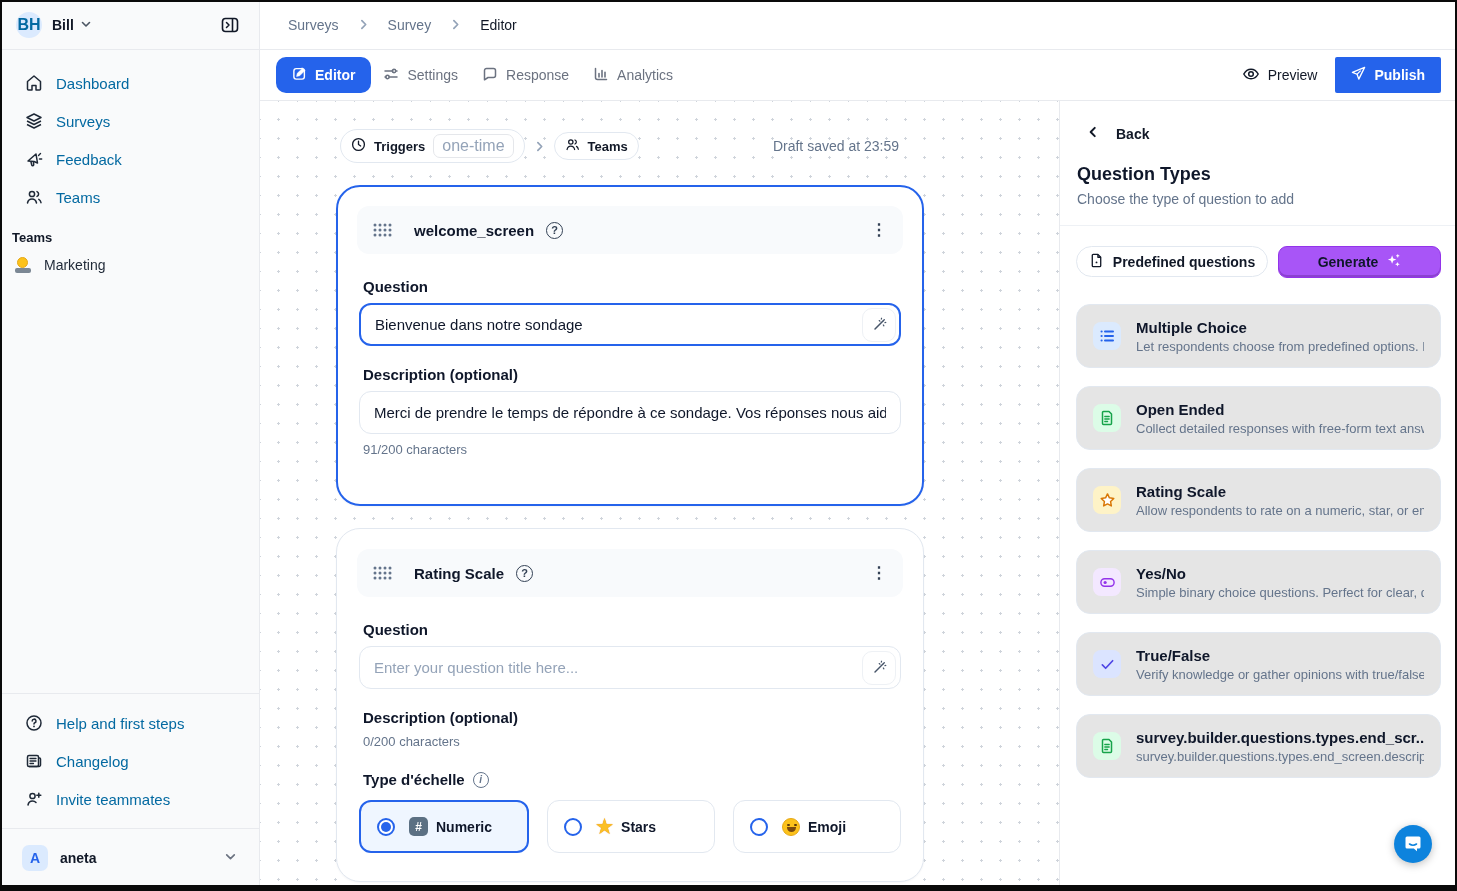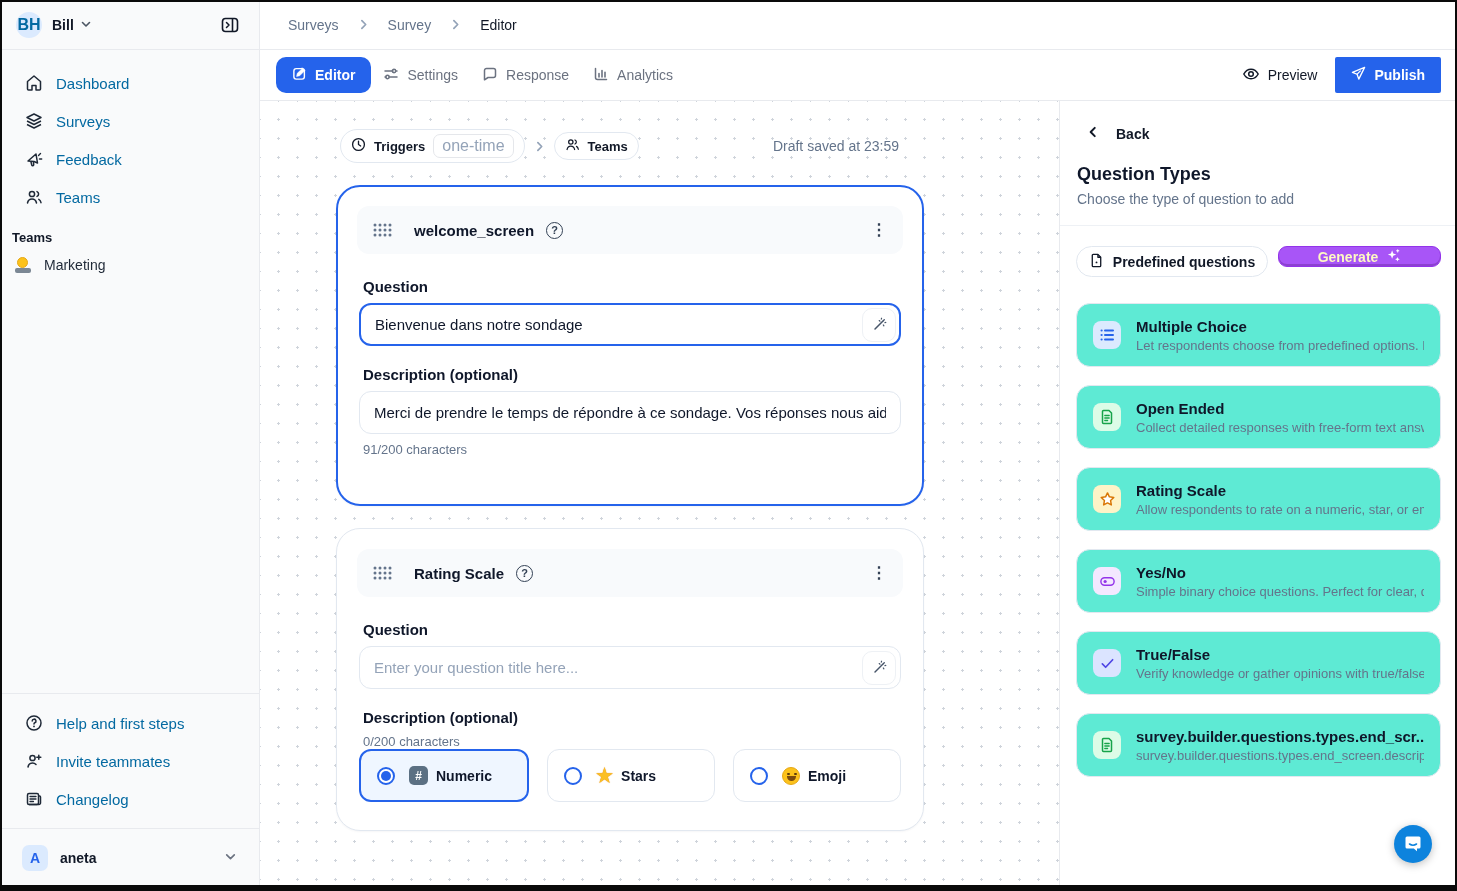--- a/index.html
+++ b/index.html
@@ -96,22 +96,22 @@
 
   
   .qpanel { width:398px; flex-shrink:0; background:#fff; border-left:1px solid #e8eaee; padding:24px 16px 0 16px; overflow:hidden; }
   .back-row { display:flex; align-items:center; gap:16px; padding-left:10px; margin-bottom:22px; cursor:pointer; }
   .back-label { font-size:14px; font-weight:bold; color:#111827; }
   .qpanel-title { font-size:18px; font-weight:bold; color:#0f172a; padding-left:1px; }
   .qpanel-sub { font-size:14px; color:#64748b; margin-top:6px; padding-left:1px; }
   .qpanel-divider { height:1px; background:#eef1f5; margin:18px -16px 20px -16px; }
   .qpanel-actions { display:flex; gap:10px; margin-bottom:26px; }
   .predef-btn { flex:1.18; height:31px; display:flex; align-items:center; justify-content:center; gap:9px; background:#fff; border:1px solid #e2e8f0; border-radius:999px; font-size:14px; font-weight:bold; color:#111827; cursor:pointer; font-family:"Liberation Sans", sans-serif; }
-  .generate-btn { flex:1; height:21px; display:flex; align-items:center; justify-content:center; gap:8px; background:#a855f7; border:1px solid #9333ea; box-shadow:inset 0 -2px 0 rgba(88,28,135,.35); border-radius:9px; font-size:14px; font-weight:bold; color:#fef9c3; cursor:pointer; font-family:"Liberation Sans", sans-serif; }
-  .type-card { border:1px solid #e2e8f0; border-radius:14px; background:#5eead4; display:flex; align-items:center; gap:15px; padding:0 16px; height:64px; margin-bottom:18px; cursor:pointer; }
+  .generate-btn { flex:1; height:32px; display:flex; align-items:center; justify-content:center; gap:8px; background:#a855f7; border:1px solid #9333ea; box-shadow:inset 0 -2px 0 rgba(88,28,135,.35); border-radius:9px; font-size:14px; font-weight:bold; color:#0f172a; cursor:pointer; font-family:"Liberation Sans", sans-serif; }
+  .type-card { border:1px solid #e2e8f0; border-radius:14px; background:#e5e5e5; display:flex; align-items:center; gap:15px; padding:0 16px; height:64px; margin-bottom:18px; cursor:pointer; }
   .type-icon { width:28px; height:28px; border-radius:8px; display:flex; align-items:center; justify-content:center; flex-shrink:0; }
   .type-text { min-width:0; }
   .type-title { font-size:15px; font-weight:bold; color:#0f172a; white-space:nowrap; overflow:hidden; }
   .type-desc { font-size:13px; color:#64748b; margin-top:3px; white-space:nowrap; overflow:hidden; }
 
   .chat-launcher { position:absolute; right:25px; bottom:28px; width:38px; height:38px; border-radius:50%; background:#0d83dd; display:flex; align-items:center; justify-content:center; box-shadow:0 2px 8px rgba(0,0,0,.25); cursor:pointer; z-index:50; }
 </style>
 </head>
 <body>
 
@@ -194,36 +194,36 @@
               <circle cx="9" cy="9" r="7" stroke="currentColor" stroke-width="1.5"></circle>
               <path d="M7.2 7a1.9 1.9 0 1 1 2.6 1.8c-.6.25-.8.6-.8 1.2" stroke="currentColor" stroke-width="1.5" stroke-linecap="round"></path>
               <circle cx="9" cy="12.4" r=".9" fill="currentColor"></circle>
             </svg>
         </span>
         <span>Help and first steps</span>
       </div>
       <div class="nav-item">
         <span class="ni">
           <svg width="18" height="18" viewBox="0 0 18 18" fill="none">
+              <rect x="2.5" y="3.5" width="11" height="11" rx="1.5" stroke="currentColor" stroke-width="1.5"></rect>
+              <path d="M13.5 6h1a1 1 0 0 1 1 1v6a1.5 1.5 0 0 1-1.5 1.5H4" stroke="currentColor" stroke-width="1.5"></path>
+              <path d="M5 6.5h6M5 9h6M5 11.5h3.5" stroke="currentColor" stroke-width="1.3" stroke-linecap="round"></path>
+            </svg>
+        </span>
+        <span>Changelog</span>
+      </div>
+      <div class="nav-item">
+        <span class="ni">
+          <svg width="18" height="18" viewBox="0 0 18 18" fill="none">
               <circle cx="7.5" cy="6" r="2.6" stroke="currentColor" stroke-width="1.5"></circle>
               <path d="M3 15c.5-2.6 2.3-4 4.5-4 1.4 0 2.6.5 3.5 1.5" stroke="currentColor" stroke-width="1.5" stroke-linecap="round"></path>
               <path d="M13.8 3.2v4M11.8 5.2h4" stroke="currentColor" stroke-width="1.5" stroke-linecap="round"></path>
             </svg>
         </span>
         <span>Invite teammates</span>
-      </div>
-      <div class="nav-item">
-        <span class="ni">
-          <svg width="18" height="18" viewBox="0 0 18 18" fill="none">
-              <rect x="2.5" y="3.5" width="11" height="11" rx="1.5" stroke="currentColor" stroke-width="1.5"></rect>
-              <path d="M13.5 6h1a1 1 0 0 1 1 1v6a1.5 1.5 0 0 1-1.5 1.5H4" stroke="currentColor" stroke-width="1.5"></path>
-              <path d="M5 6.5h6M5 9h6M5 11.5h3.5" stroke="currentColor" stroke-width="1.3" stroke-linecap="round"></path>
-            </svg>
-        </span>
-        <span>Changelog</span>
       </div>
     </div>
 
     <div class="sidebar-account">
       <div class="account-row">
         <span class="acct-avatar">A</span>
         <span class="acct-name">aneta</span>
         <span class="chev">
           <svg width="13" height="13" viewBox="0 0 12 12" fill="none">
               <path d="M2.5 4.5L6 8l3.5-3.5" stroke="#6b7280" stroke-width="1.5" stroke-linecap="round" stroke-linejoin="round"></path>
@@ -410,20 +410,24 @@
             <span class="wand-btn">
               <svg width="16" height="16" viewBox="0 0 16 16" fill="none">
                   <path d="M12.5 3.5L4 12" stroke="currentColor" stroke-width="1.5" stroke-linecap="round"></path>
                   <path d="M12.5 3.5l.9-.9M10.3 2.2l.3-1M13.8 5.7l1-.3M9 4.2l-.8-.6M12.3 8l.6.8" stroke="currentColor" stroke-width="1.2" stroke-linecap="round"></path>
                 </svg>
             </span>
           </div>
           <div class="field-gap"></div>
           <div class="field-label">Description (optional)</div>
           <div class="char-count">0/200 characters</div>
+          <div class="scale-label-row">
+            <span class="scale-label">Type d'échelle</span>
+            <span class="info-circle">i</span>
+          </div>
           <div class="scale-options">
             <div class="scale-opt selected">
               <span class="radio on"></span>
               <span class="scale-opt-label">
                 <span class="num-tile">#</span>
                 <span>Numeric</span>
               </span>
             </div>
             <div class="scale-opt">
               <span class="radio"></span>

